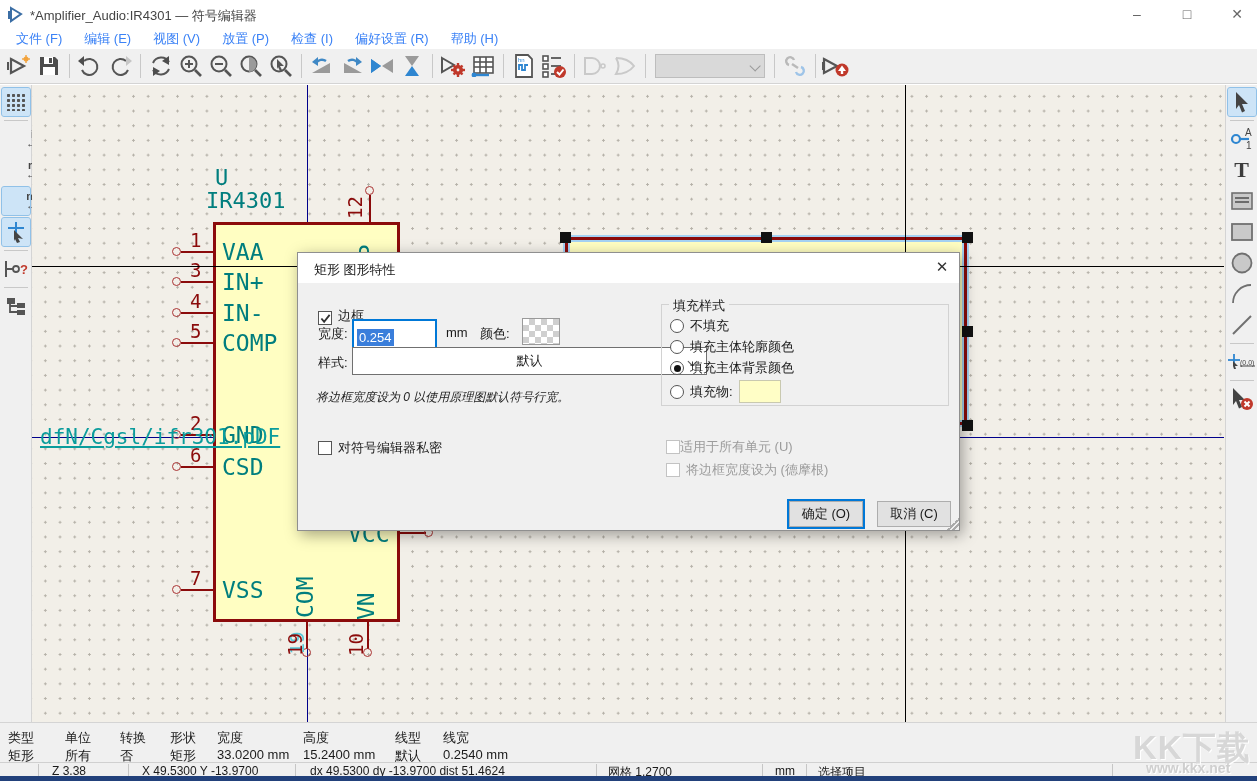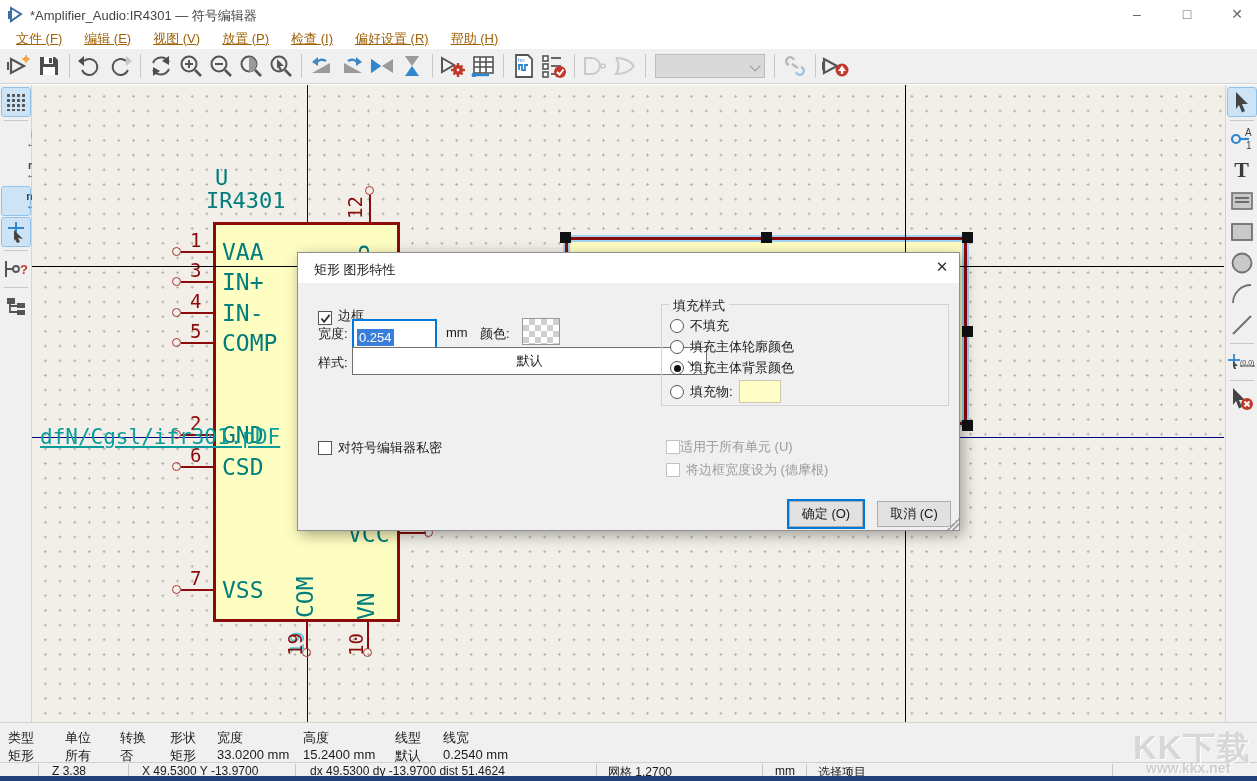--- a/index.html
+++ b/index.html
@@ -6,21 +6,21 @@
   html,body { width:1257px; height:781px; overflow:hidden; }
   body { font-family:"Liberation Sans", sans-serif; font-size:13px; color:#1a1a1a; background:#fff; }
   .abs { position:absolute; }
   #root { position:relative; width:1257px; height:781px; background:#fff; overflow:hidden; }
 
   
   #titlebar { left:0; top:0; width:1246px; height:28px; background:#fff; }
   #title-text { left:30px; top:7px; color:#444; }
   .winbtn { top:4px; width:30px; height:20px; text-align:center; color:#666; font-size:14px; line-height:20px; }
   #menubar { left:0; top:28px; width:1257px; height:21px; background:#fff; display:flex; align-items:center; padding-left:6px; gap:2px; }
-  .menu-item { padding:2px 10px; color:#a16207;text-decoration:underline; }
+  .menu-item { padding:2px 10px; color:#3b82f6; }
 
   
   #toolbar { left:0; top:49px; width:1257px; height:35px; background:#f0f0f0; border-bottom:1px solid #d4d4d4; display:flex; align-items:center; padding-left:4px; }
   .tbtn { width:30px; height:30px; display:flex; align-items:center; justify-content:center; border-radius:2px; }
   .tsep { width:1px; height:24px; background:#c8c8c8; margin:0 5px; }
   .tb-combo { width:110px; height:24px; background:#d9d9d9; border:1px solid #bdbdbd; margin:0 4px; position:relative; }
   .tb-combo::after { content:""; position:absolute; right:7px; top:9px; width:7px; height:7px; border-right:1.5px solid #9a9a9a; border-bottom:1.5px solid #9a9a9a; transform:rotate(45deg) translateY(-3px); }
 
   
   #lefttools { left:0; top:85px; width:32px; height:637px; background:#f0f0f0; border-right:1px solid #d4d4d4; }
@@ -519,20 +519,21 @@
     <span class="abs" style="left:148px;top:72px">mm</span>
     <span class="abs" style="left:182px;top:72px">颜色:</span>
     <div class="abs swatch-checker" style="left:224px;top:65px"></div>
 
     <span class="abs" style="left:20px;top:101px">样式:</span>
     <div class="abs" id="style-select">
       <span>默认</span>
       <span class="chev"></span>
     </div>
 
+    <div class="abs" id="hint">将边框宽度设为 0 以使用原理图默认符号行宽。</div>
 
     <div class="abs" style="left:20px;top:186px;display:flex;align-items:center;gap:6px">
       <span class="chk"></span>
       <span>对符号编辑器私密</span>
     </div>
 
     <div class="abs" id="fill-group"></div>
     <span class="abs" id="fill-legend">填充样式</span>
     <div class="fill-row" style="left:372px;top:64px">
       <span class="radio"></span>

